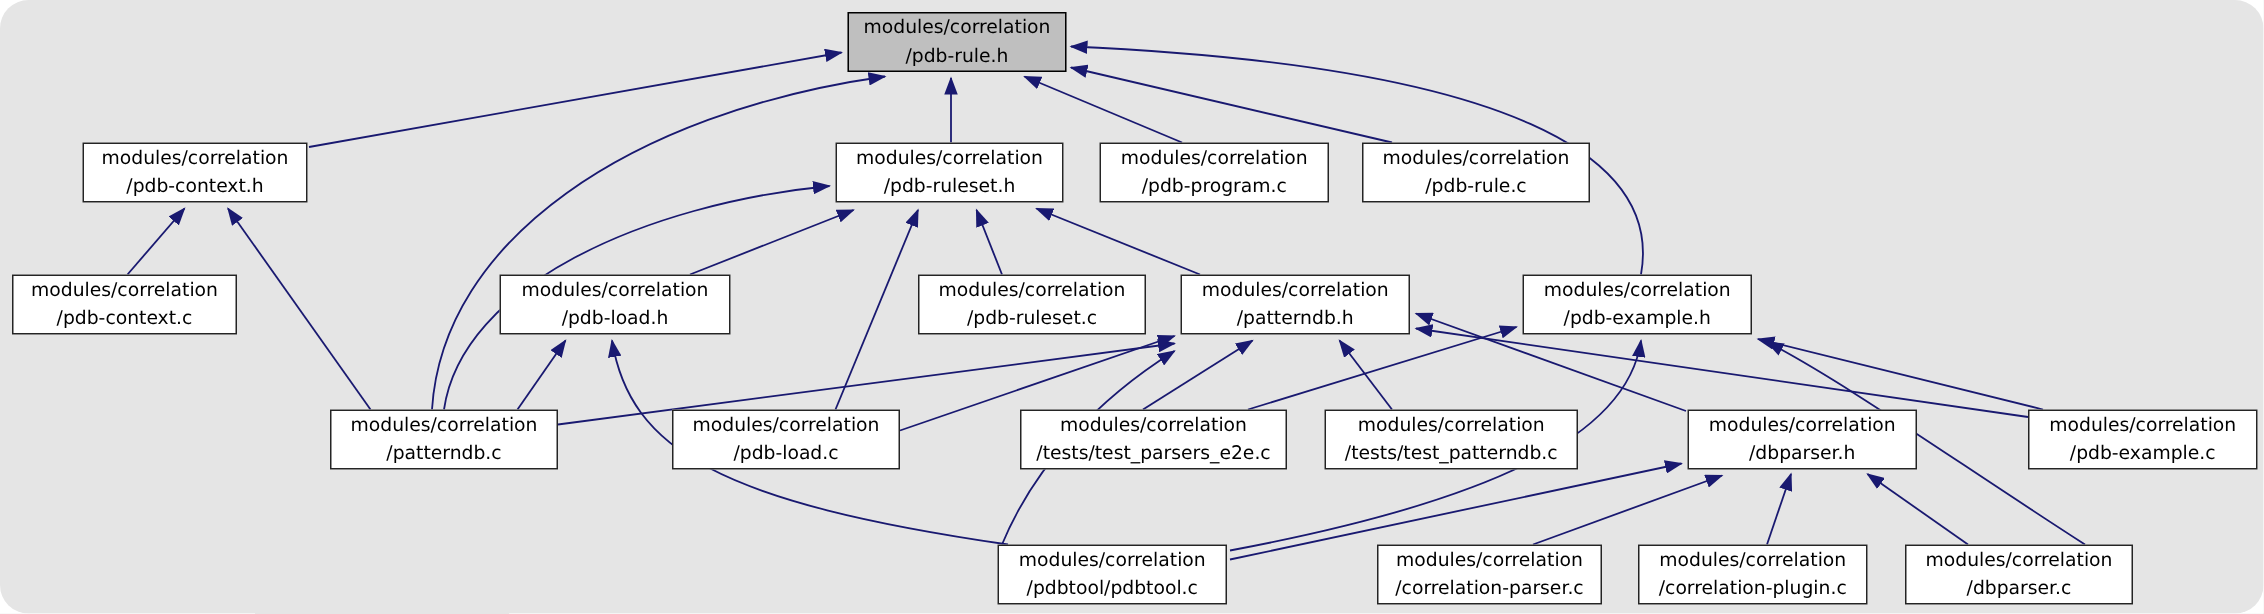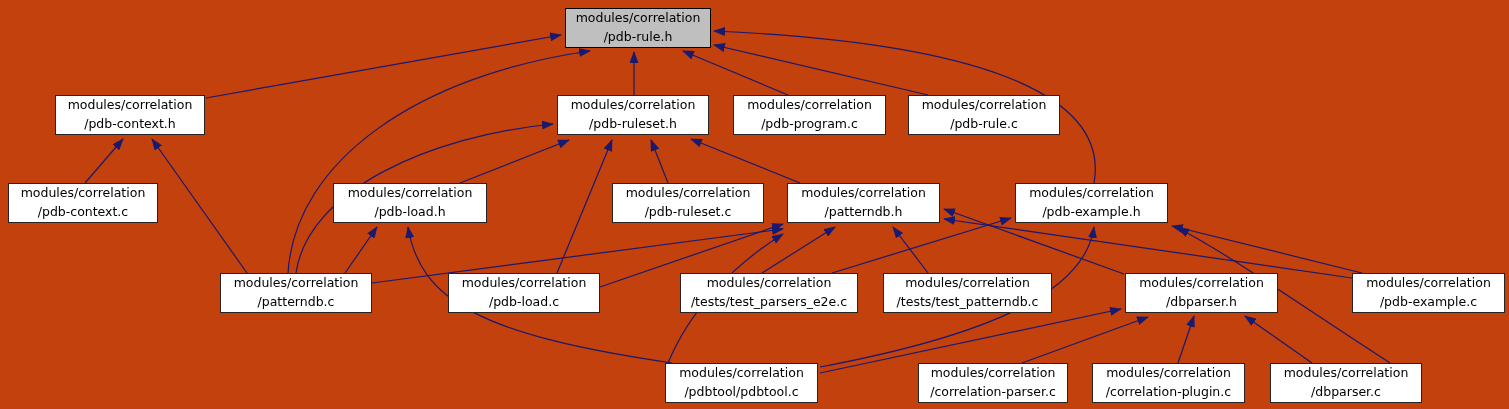--- a/index.html
+++ b/index.html
@@ -1,21 +1,22 @@
 <!DOCTYPE html>
 <html><head>
 <meta charset="utf-8">
 <style>
   html,body{margin:0;padding:0;background:#ffffff;}
   #canvas{
     position:relative;
     width:1509px;height:409px;
-    background:#c2410c;
+    background:#e5e5e5;
     font-family:"DejaVu Sans","Liberation Sans",sans-serif;
     overflow:hidden;
+    border-radius:19px;
   }
   #edges{position:absolute;left:0;top:0;width:1509px;height:409px;pointer-events:none;}
   .node{
     position:absolute;
     box-sizing:border-box;
     border:1px solid #242424;
     background:#ffffff;
     color:#000000;
     font-size:12.5px;
     line-height:1.5;

